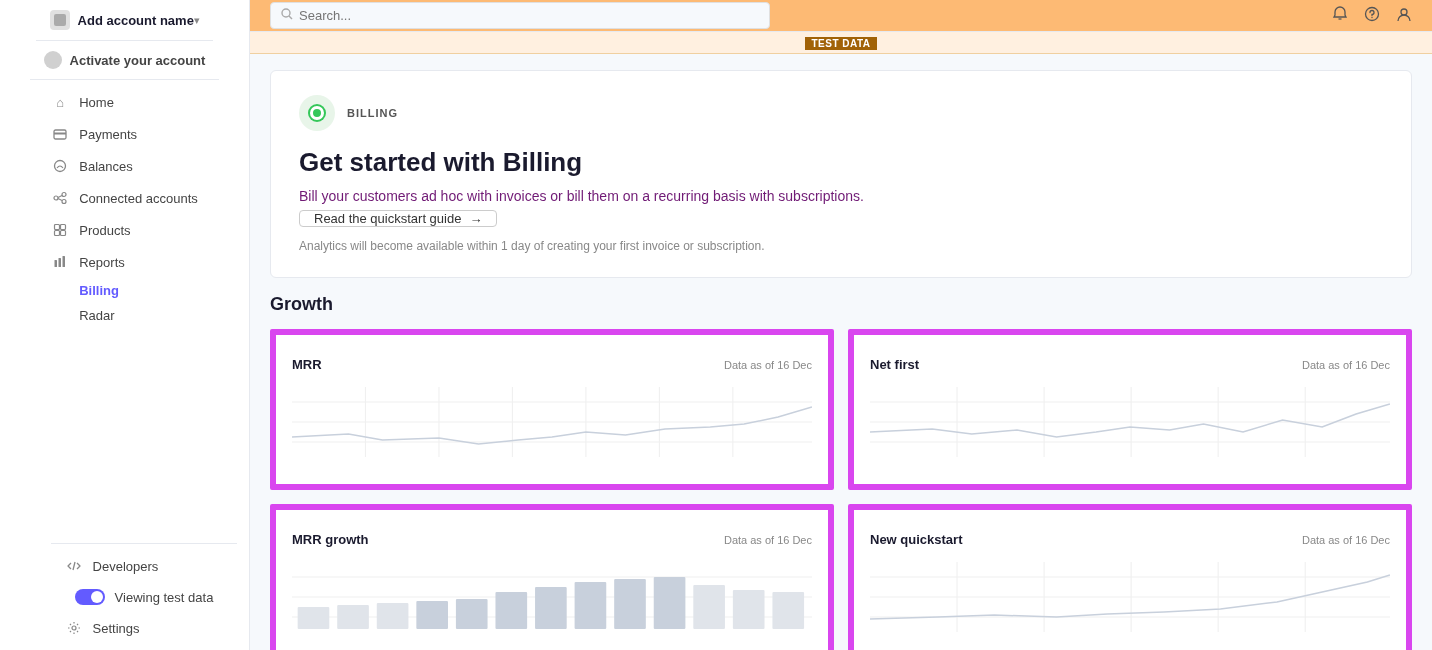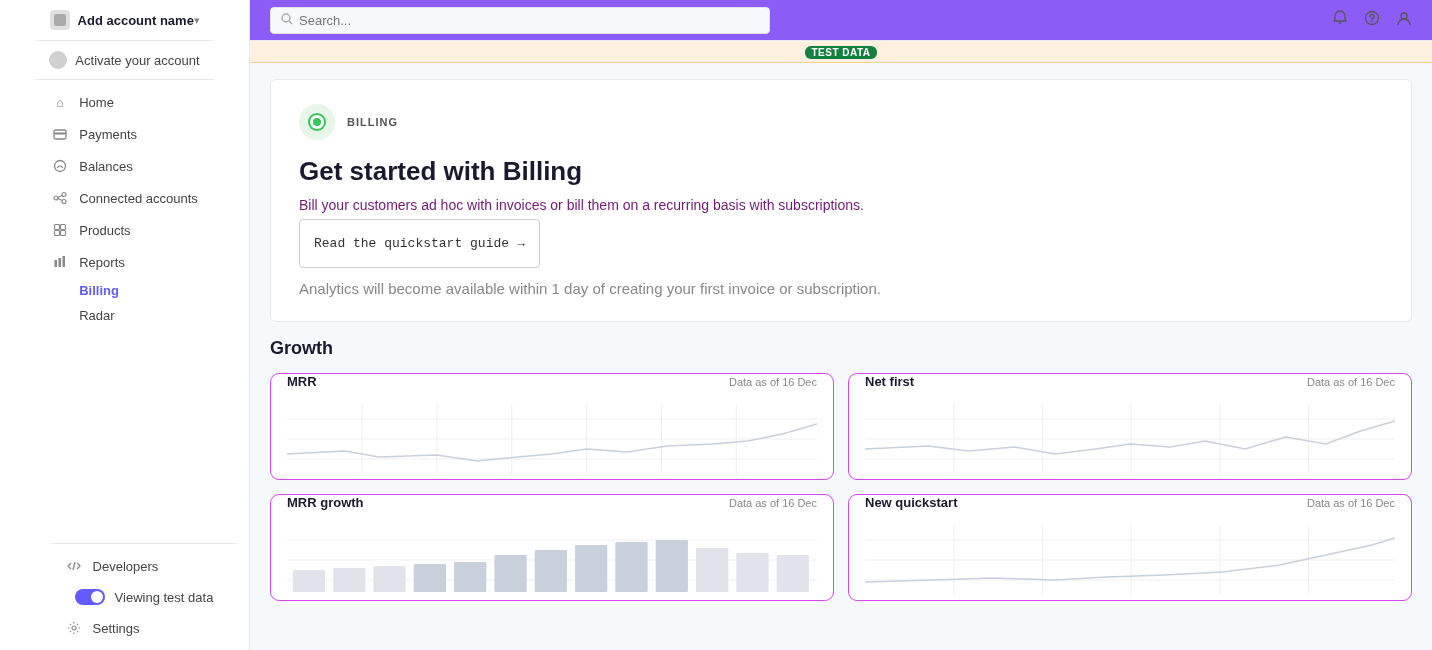--- a/index.html
+++ b/index.html
@@ -41,21 +41,21 @@
       border-bottom: 1px solid #e6e9ef;
       cursor: pointer;
       background: #fff;
     }
     .sidebar-activate-icon {
       width: 18px; height: 18px;
       background: #d0d0d0;
       border-radius: 50%;
       margin-right: 8px;
     }
-    .sidebar-activate-text { font-size: 13px; color: #444; }
+    .sidebar-activate-text { font-size: 13px; color: #444; font-weight: bold; }
 
     .sidebar-section { padding: 6px 0; }
     .sidebar-item {
       display: flex;
       align-items: center;
       padding: 7px 14px;
       cursor: pointer;
       color: #444;
       font-size: 13px;
     }
@@ -115,23 +115,23 @@
       display: flex;
       flex-direction: column;
       overflow: hidden;
     }
 
     
     #header {
       display: flex;
       align-items: center;
       padding: 8px 20px;
-      background: #8b5cf6;
+      background: #fdba74;
       border-bottom: 1px solid #e6e9ef;
-      height: 41px;
+      height: 32px;
     }
     .search-wrap {
       display: flex;
       align-items: center;
       background: #f6f9fc;
       border: 1px solid #e0e0e0;
       border-radius: 4px;
       padding: 5px 10px;
       flex: 1;
       max-width: 500px;
@@ -163,26 +163,26 @@
 
     
     .test-data-banner {
       text-align: center;
       padding: 3px 0;
       background: #fff0e0;
       border-bottom: 1px solid #f0d0a0;
     }
     .test-data-badge {
       display: inline-block;
-      background: #15803d;
+      background: #a16207;
       color: #fff;
       font-size: 10px;
       font-weight: 700;
       padding: 1px 6px;
-      border-radius: 6px;
+      border-radius: 0;
       letter-spacing: 0.5px;
     }
 
     
     .billing-intro-card {
       background: #fff;
       border: 1px solid #e6e9ef;
       border-radius: 6px;
       margin: 16px 20px;
       padding: 24px 28px;
@@ -221,55 +221,54 @@
     }
     .billing-desc {
       font-size: 14px;
       color: #701a75;
       margin-bottom: 6px;
     }
     .quickstart-btn {
       display: inline-flex;
       align-items: center;
       gap: 8px;
-      padding: 16px 14px;
+      padding: 0 14px;
       border: 1px solid #ccc;
       border-radius: 4px;
       background: #fff;
       font-size: 13px;
       cursor: pointer;
       color: #333;
       margin-bottom: 12px;
-      font-family: Liberation Mono, monospace;
     }
     .billing-analytics-note {
-      font-size: 15px;
+      font-size: 12px;
       color: #888;
     }
 
     
     .growth-section {
       padding: 0 20px 20px;
     }
     .growth-title {
       font-size: 18px;
       font-weight: 700;
       color: #1a1a2e;
       margin-bottom: 14px;
     }
     .charts-grid {
       display: grid;
       grid-template-columns: 1fr 1fr;
       gap: 14px;
     }
     .chart-card {
       background: #fff;
-      border: 1px solid #d946ef;
-      border-radius: 9px;
-      padding: 0 16px;
+      border: 6px solid #d946ef;
+      border-radius: 2px;
+      padding: 22px 16px;
     }
     .chart-header {
       display: flex;
       justify-content: space-between;
       align-items: center;
       margin-bottom: 10px;
     }
     .chart-title { font-size: 13px; font-weight: 600; color: #1a1a2e; }
     .chart-date { font-size: 11px; color: #888; }
     .chart-area {

